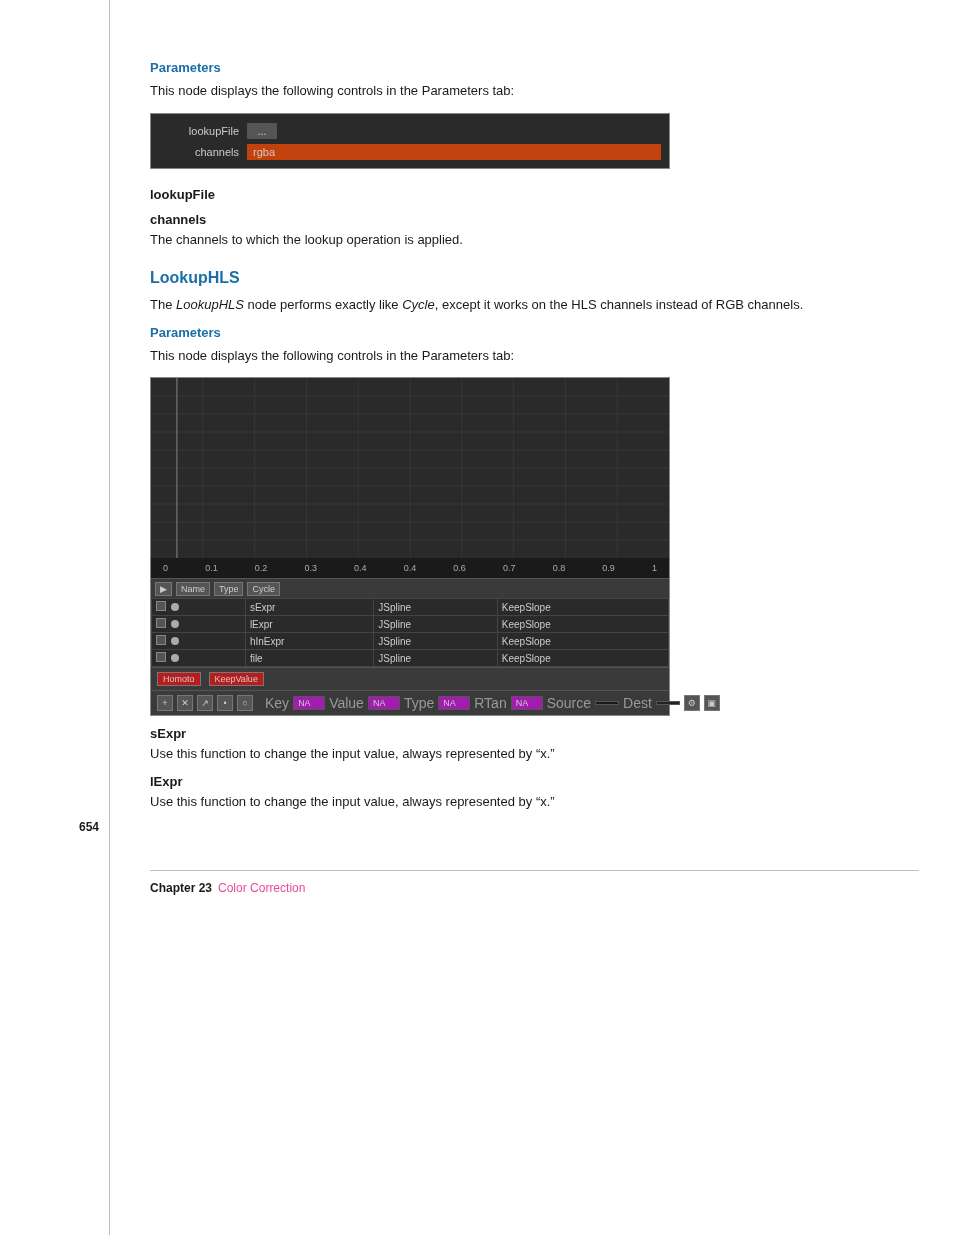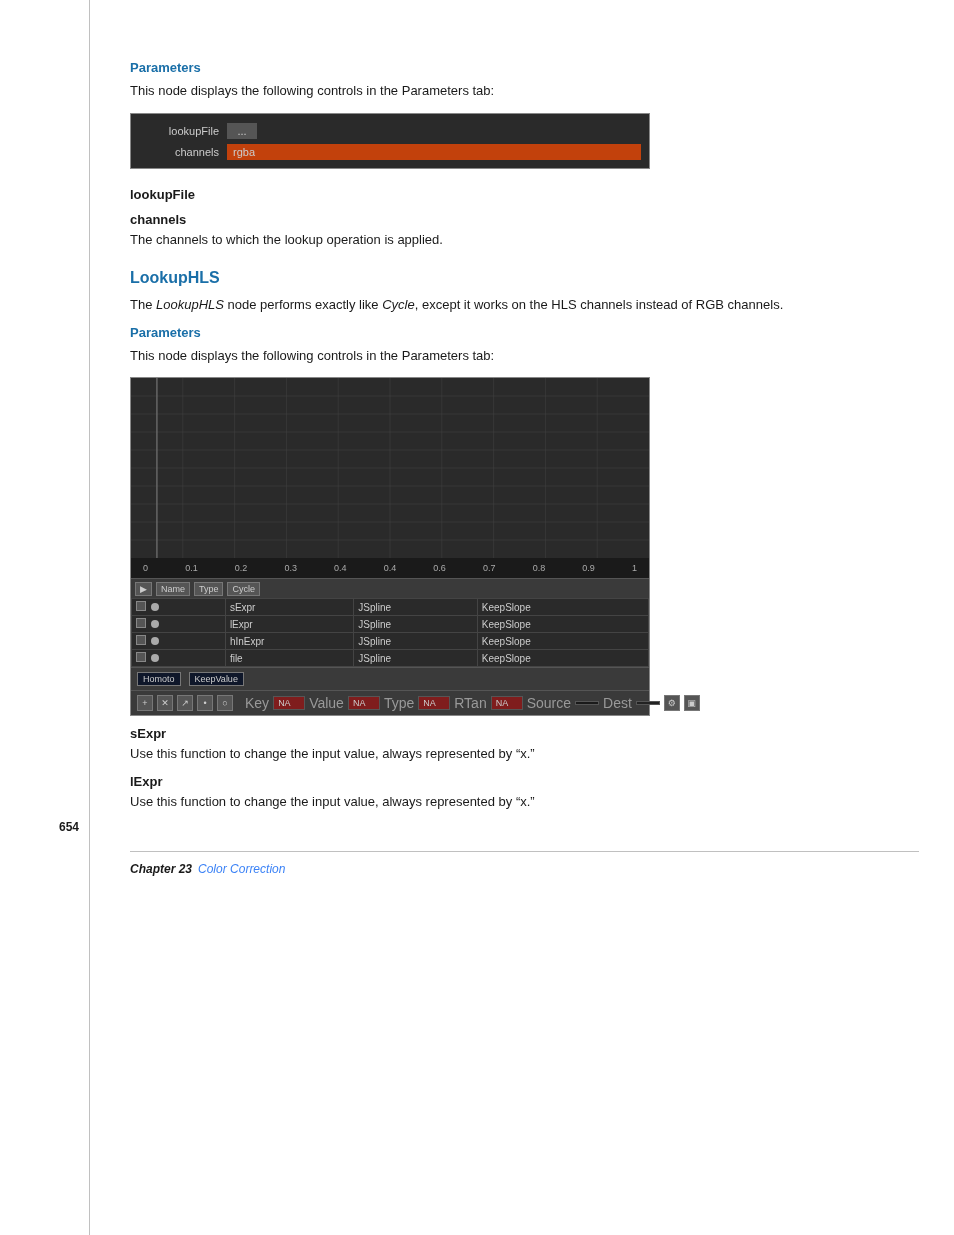--- a/index.html
+++ b/index.html
@@ -10,21 +10,21 @@
       color: #1a1a1a;
       width: 954px;
       min-height: 1235px;
     }
     .page-container {
       display: flex;
       width: 954px;
       min-height: 1235px;
     }
     .left-margin {
-      width: 90px;
+      width: 110px;
       min-height: 1235px;
       border-right: 1px solid #c0c0c0;
       display: flex;
       flex-direction: column;
       align-items: flex-end;
       padding-right: 10px;
       padding-top: 820px;
     }
     .page-number {
       font-size: 12px;
@@ -171,39 +171,39 @@
     }
     .curve-bottom-toolbar {
       background: #3a3a3a;
       padding: 4px 6px;
       display: flex;
       align-items: center;
       gap: 8px;
       border-top: 1px solid #555;
     }
     .bottom-btn {
-      background: #0f172a;
+      background: #b91c1c;
       color: #ccc;
       font-size: 9px;
       padding: 1px 5px;
       border: 1px solid #777;
       cursor: pointer;
     }
     .value-row {
       display: flex;
       align-items: center;
       gap: 4px;
     }
     .val-label {
       color: #999;
       font-size: 14px;
       text-align: right;
     }
     .val-box {
-      background: #7f1d1d;
+      background: #a21caf;
       color: #ccc;
       font-size: 9px;
       padding: 1px 4px;
       width: 32px;
       border: 1px solid #555;
     }
     .icon-btn {
       display: inline-flex;
       align-items: center;
       justify-content: center;
@@ -211,33 +211,32 @@
       height: 16px;
       background: #555;
       border: 1px solid #777;
       color: #ccc;
       font-size: 9px;
       cursor: pointer;
     }
     .footer-section {
       display: flex;
       align-items: center;
-      margin-top: 40px;
+      margin-top: 59px;
       padding-top: 10px;
       border-top: 1px solid #c0c0c0;
-      font-style: italic;
     }
     .chapter-label {
       font-size: 12px;
       color: #1a1a1a;
       font-weight: bold;
     }
     .chapter-link {
       font-size: 12px;
-      color: #3b82f6;
+      color: #ec4899;
       margin-left: 6px;
     }
     .page-wrapper {
       position: relative;
     }
     .param-row-file {
       display: flex;
       align-items: center;
       padding: 3px 8px;
     }

